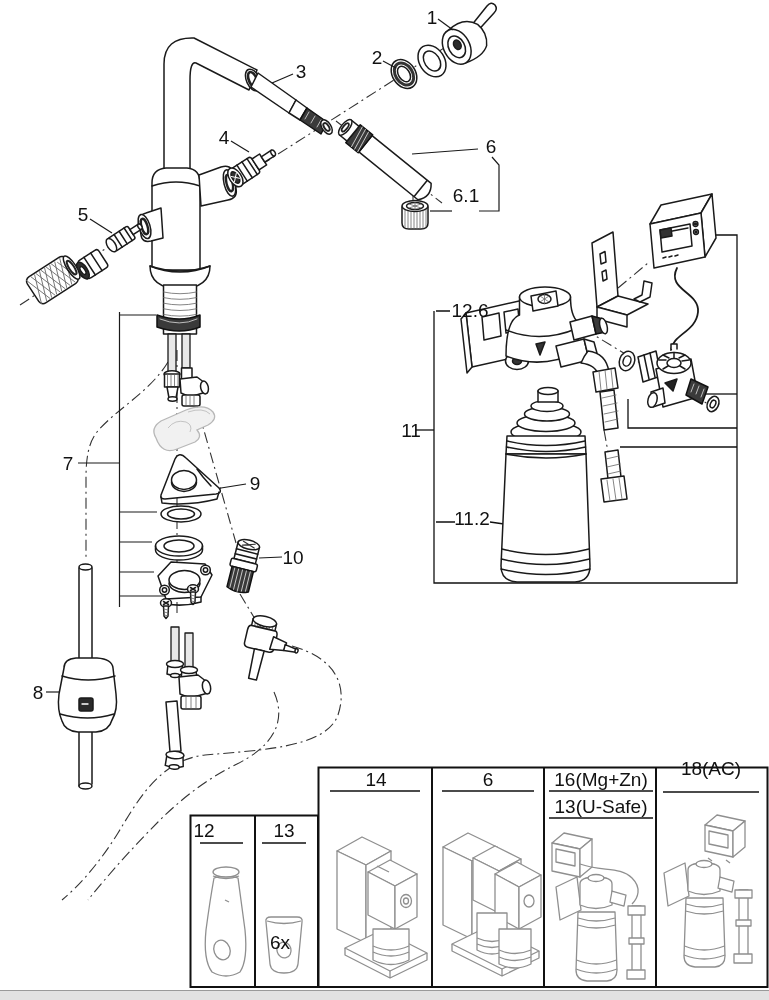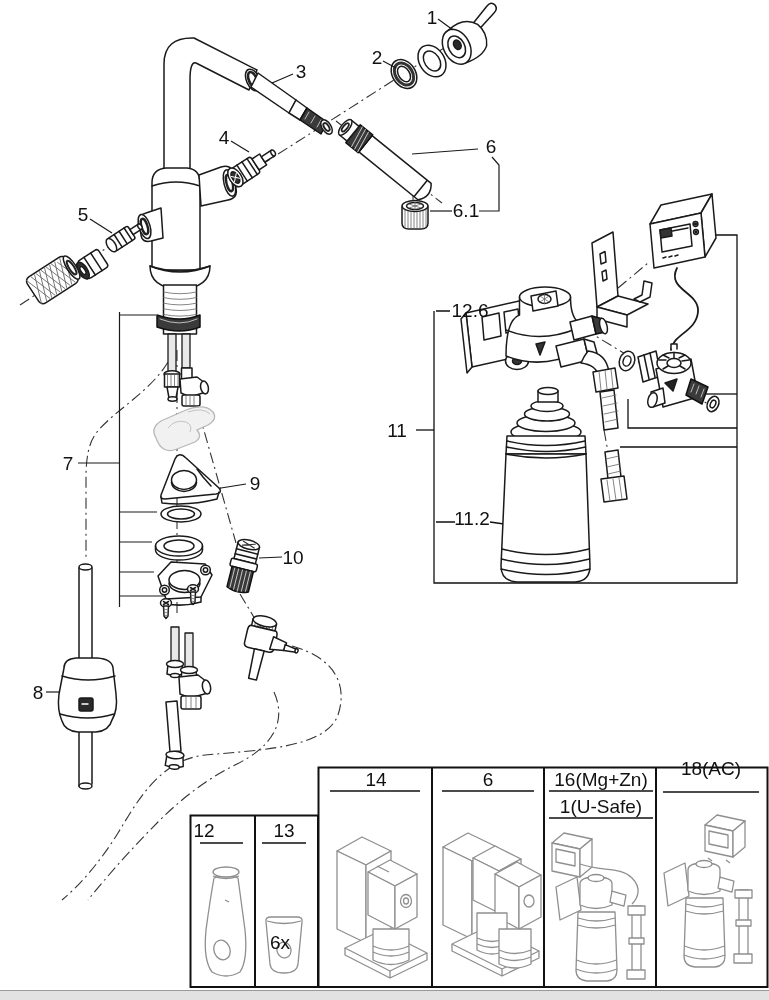--- a/index.html
+++ b/index.html
@@ -494,32 +494,32 @@
     <rect class="gaf" x="734" y="954" width="18" height="9"></rect>
   </g>
 </svg>
 
   <div class="lbl" style="left:432px;top:17px">1</div>
   <div class="lbl" style="left:377px;top:57px">2</div>
   <div class="lbl" style="left:301px;top:71px">3</div>
   <div class="lbl" style="left:224px;top:137px">4</div>
   <div class="lbl" style="left:83px;top:214px">5</div>
   <div class="lbl" style="left:491px;top:146px">6</div>
-  <div class="lbl" style="left:466px;top:210px">6.1</div>
+  <div class="lbl" style="left:466px;top:195px">6.1</div>
   <div class="lbl" style="left:68px;top:463px">7</div>
   <div class="lbl" style="left:38px;top:692px">8</div>
   <div class="lbl" style="left:255px;top:483px">9</div>
   <div class="lbl" style="left:293px;top:557px">10</div>
-  <div class="lbl" style="left:397px;top:430px">11</div>
+  <div class="lbl" style="left:411px;top:430px">11</div>
   <div class="lbl" style="left:470px;top:310px">12.6</div>
   <div class="lbl" style="left:472px;top:518px">11.2</div>
 
   <div class="lbl" style="left:204px;top:830px">12</div>
   <div class="lbl" style="left:284px;top:830px">13</div>
   <div class="lbl" style="left:280px;top:942px">6x</div>
   <div class="lbl" style="left:376px;top:779px">14</div>
   <div class="lbl" style="left:488px;top:779px">6</div>
   <div class="lbl" style="left:601px;top:779px">16(Mg+Zn)</div>
-  <div class="lbl" style="left:601px;top:806px">1(U-Safe)</div>
+  <div class="lbl" style="left:601px;top:806px">13(U-Safe)</div>
   <div class="lbl" style="left:711px;top:768px">18(AC)</div>
 
   <div class="footer-bar"></div>
 </div>
 
 </body></html>

